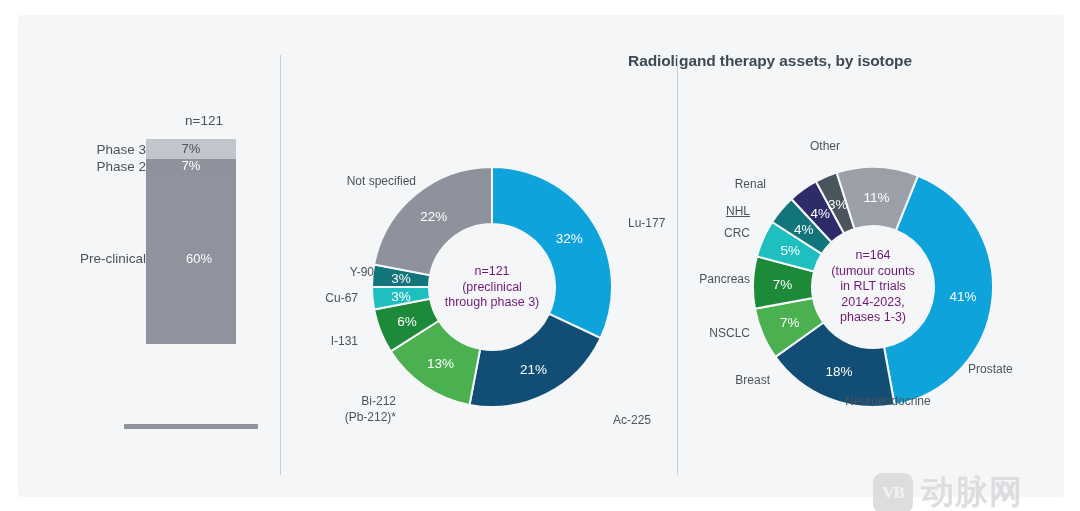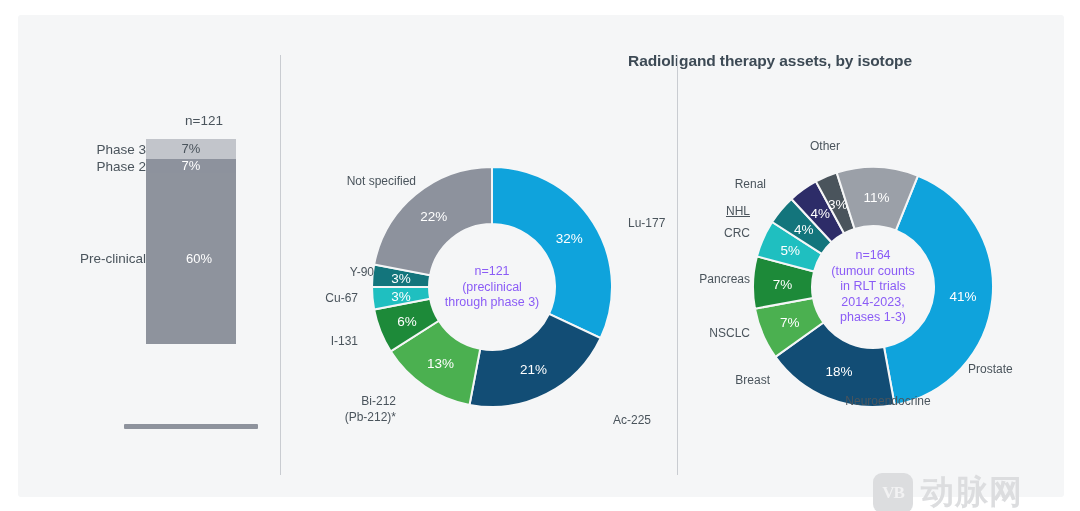--- a/index.html
+++ b/index.html
@@ -66,21 +66,21 @@
   .donut-svg { position: absolute; left: 0; top: 0; overflow: visible; }
   .slice-pct {
     font-size: 13.5px; fill: #ffffff; font-weight: normal;
     font-family: "Liberation Sans", sans-serif;
   }
   .center-txt {
     position: absolute;
     text-align: center;
     font-size: 12.5px;
     line-height: 15.5px;
-    color: #8b5cf6;
+    color: #701a75;
     white-space: pre-line;
     transform: translate(-50%, -50%);
   }
   .out-label {
     position: absolute;
     font-size: 12px;
     color: #4a545c;
     white-space: pre-line;
     line-height: 16px;
   }

